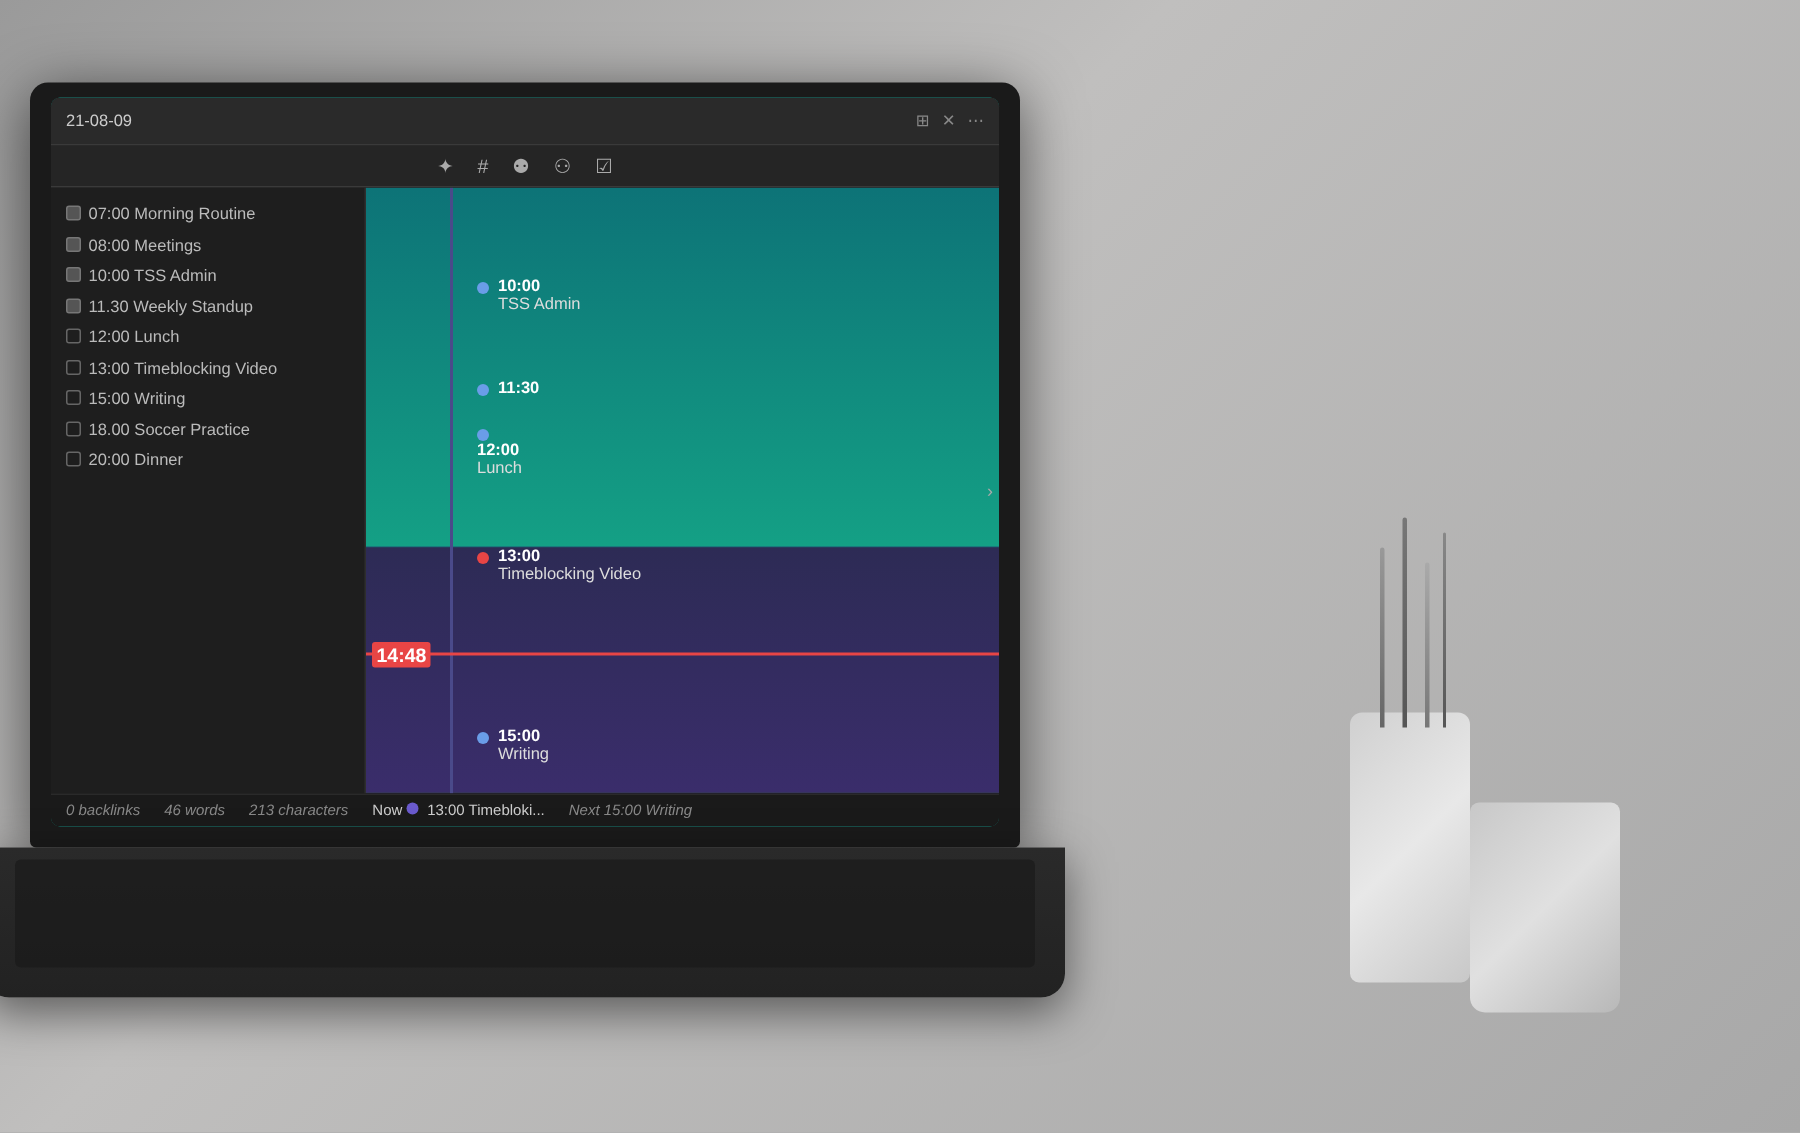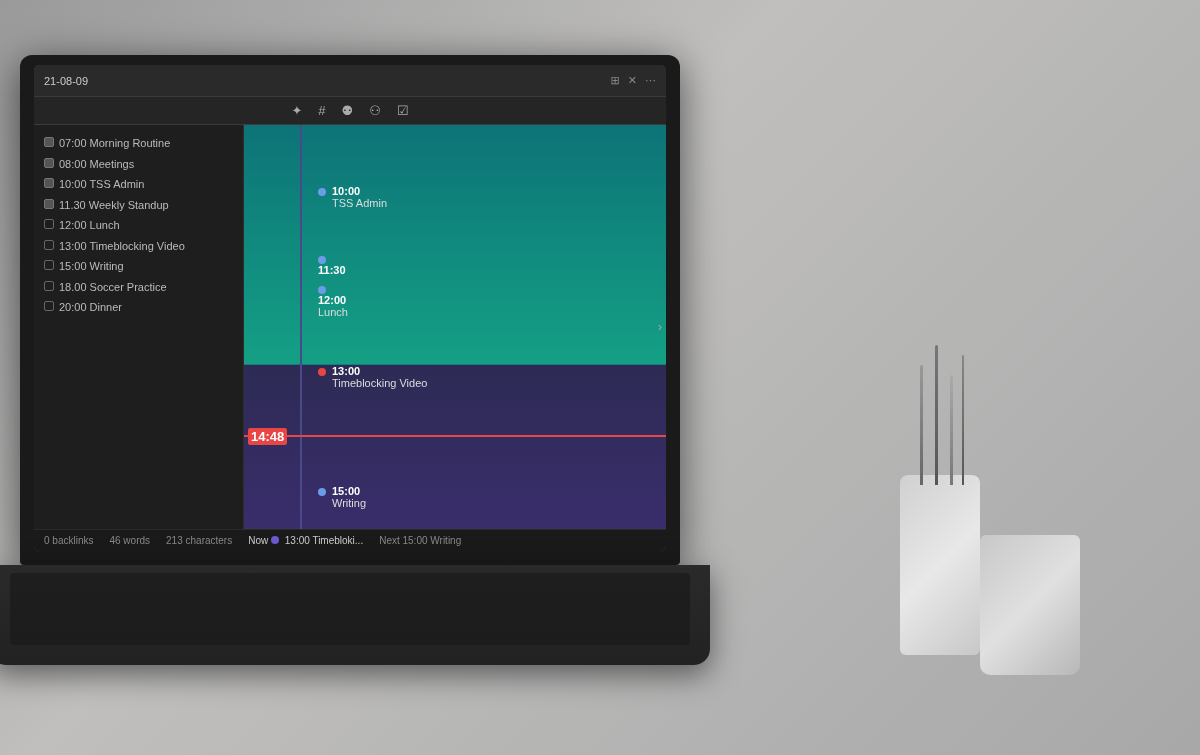--- a/index.html
+++ b/index.html
@@ -280,20 +280,21 @@
       align-items: center;
       padding: 0 10px;
       gap: 16px;
       flex-shrink: 0;
       border-top: 1px solid #2a2a2a;
     }
 
     .status-item {
       color: #888;
       font-size: 10px;
+      font-style: italic;
     }
 
     .status-now {
       color: #ccc;
       font-size: 10px;
     }
 
     .status-dot {
       width: 8px;
       height: 8px;
@@ -433,21 +434,21 @@
               <div class="timeline-line"></div>
 
               <div class="tl-event" style="top: 60px;">
                 <div class="tl-dot"></div>
                 <div class="tl-event-content">
                   <span class="tl-time">10:00</span>
                   <span class="tl-title">TSS Admin</span>
                 </div>
               </div>
 
-              <div class="tl-event" style="top: 128px; flex-direction: column;">
+              <div class="tl-event" style="top: 128px;">
                 <div class="tl-dot"></div>
                 <div class="tl-event-content">
                   <span class="tl-time">11:30</span>
                 </div>
               </div>
 
               <div class="tl-event" style="top: 158px; flex-direction: column;">
                 <div class="tl-dot"></div>
                 <div class="tl-event-content">
                   <span class="tl-time">12:00</span>

